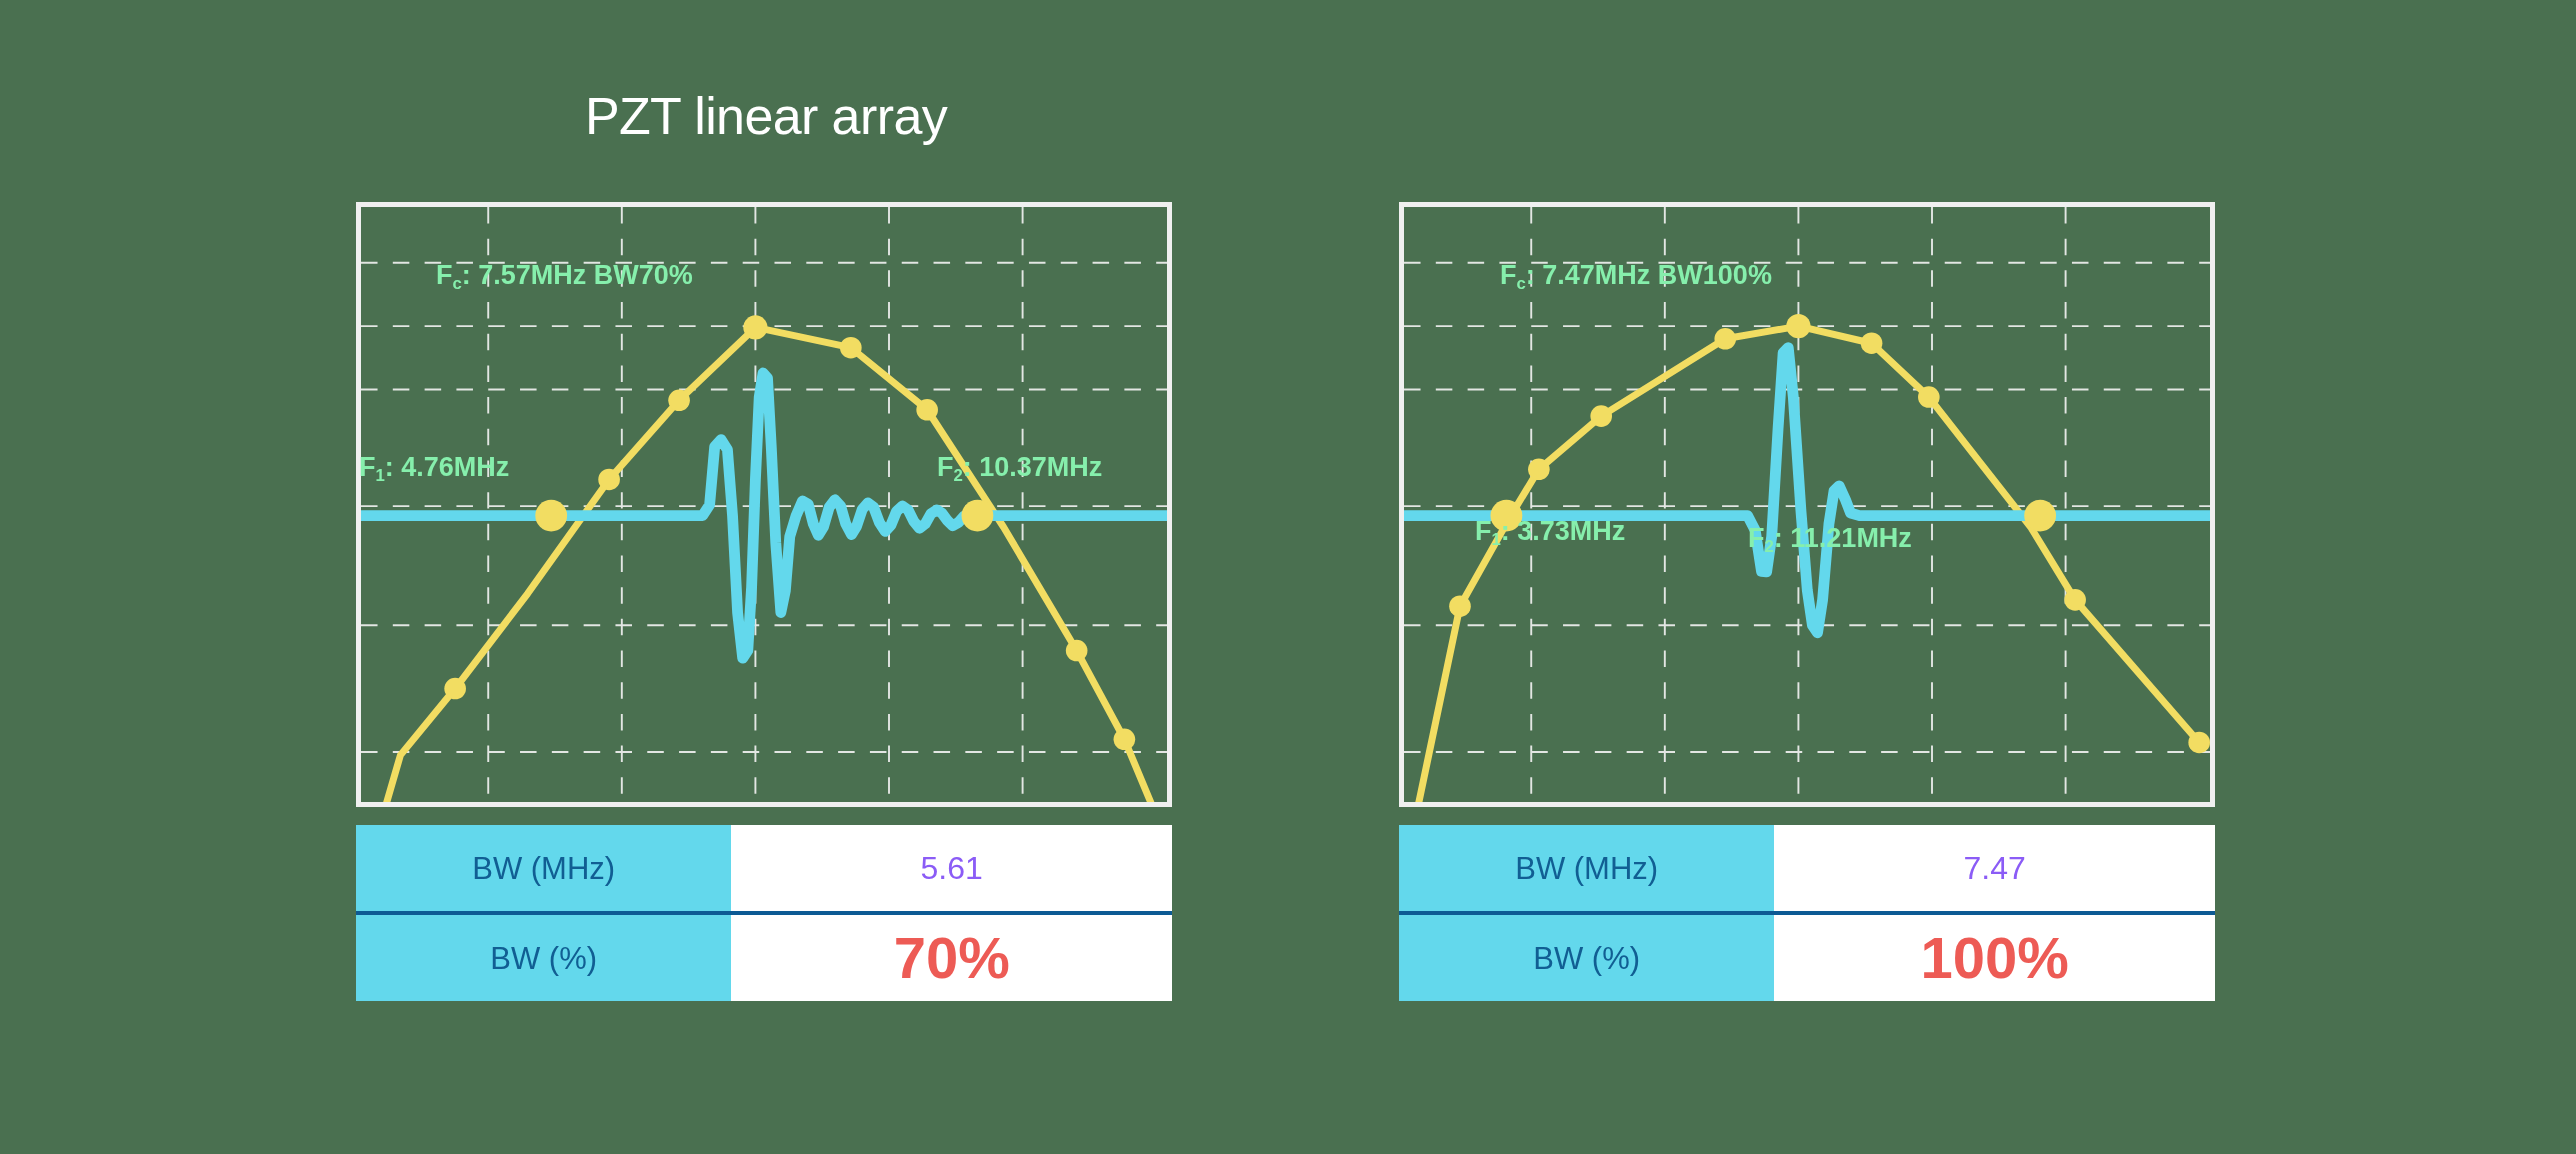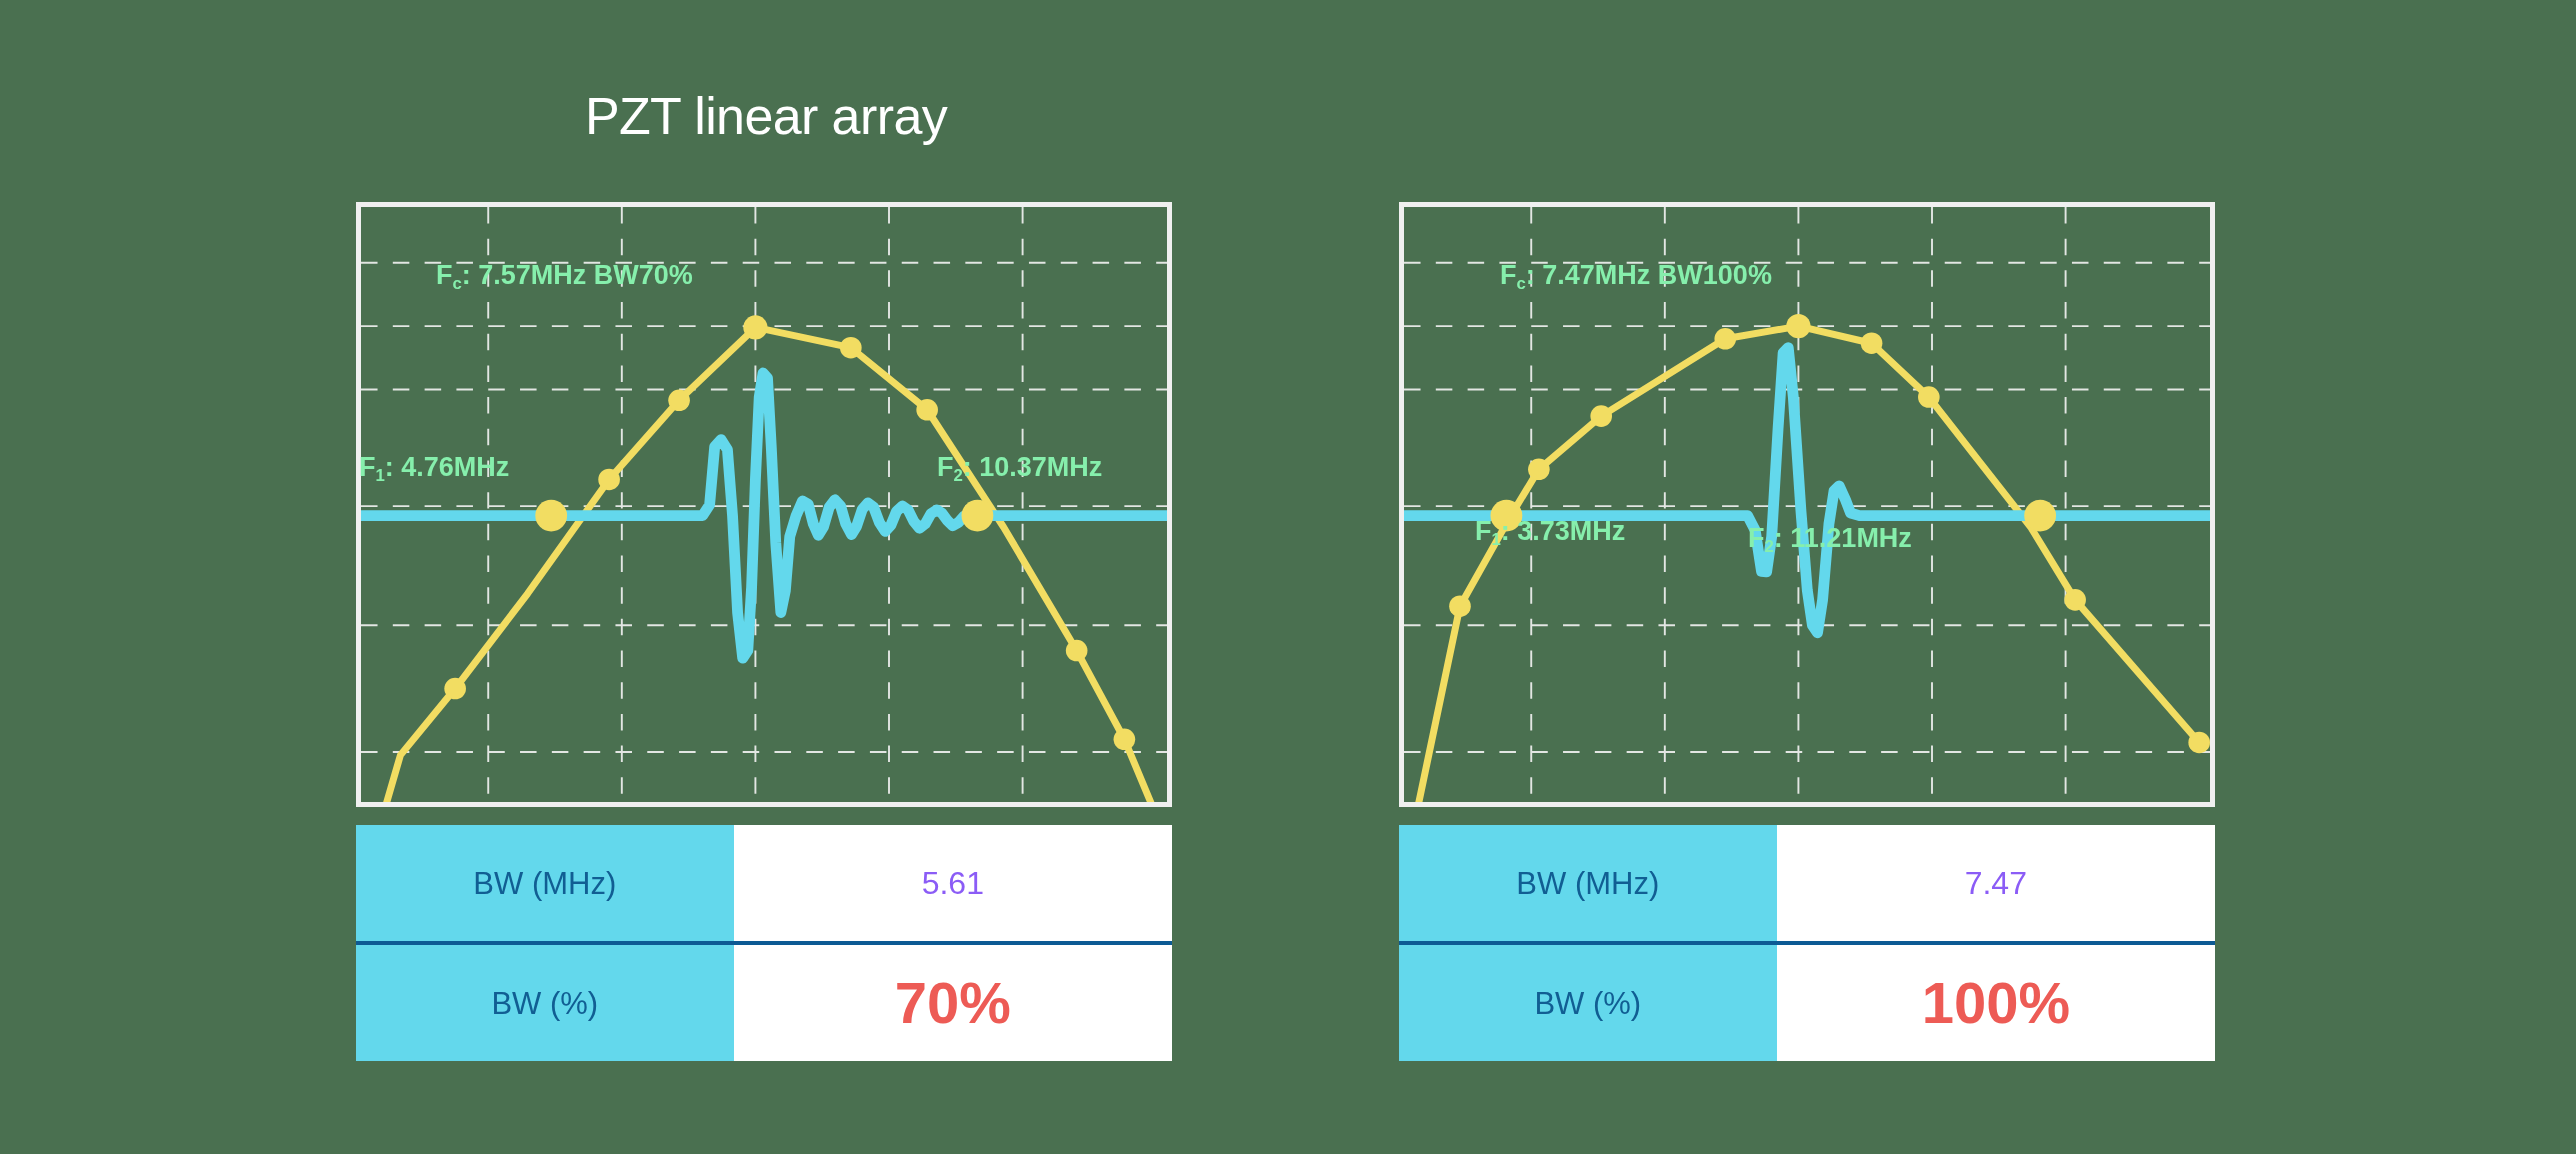--- a/index.html
+++ b/index.html
@@ -70,21 +70,21 @@
   .bw-table {
     position: absolute;
     left: 105px;
     top: 825px;
     width: 816px;
     border-collapse: collapse;
     table-layout: fixed;
   }
   .bw-table td {
     height: 86px;
-    padding: 15px;
+    padding: 0;
     text-align: center;
     vertical-align: middle;
     line-height: 1;
   }
   .bw-label {
     width: 46%;
     background: #63d8ec;
     color: #115e93;
     font-size: 31px;
     font-weight: 400;

